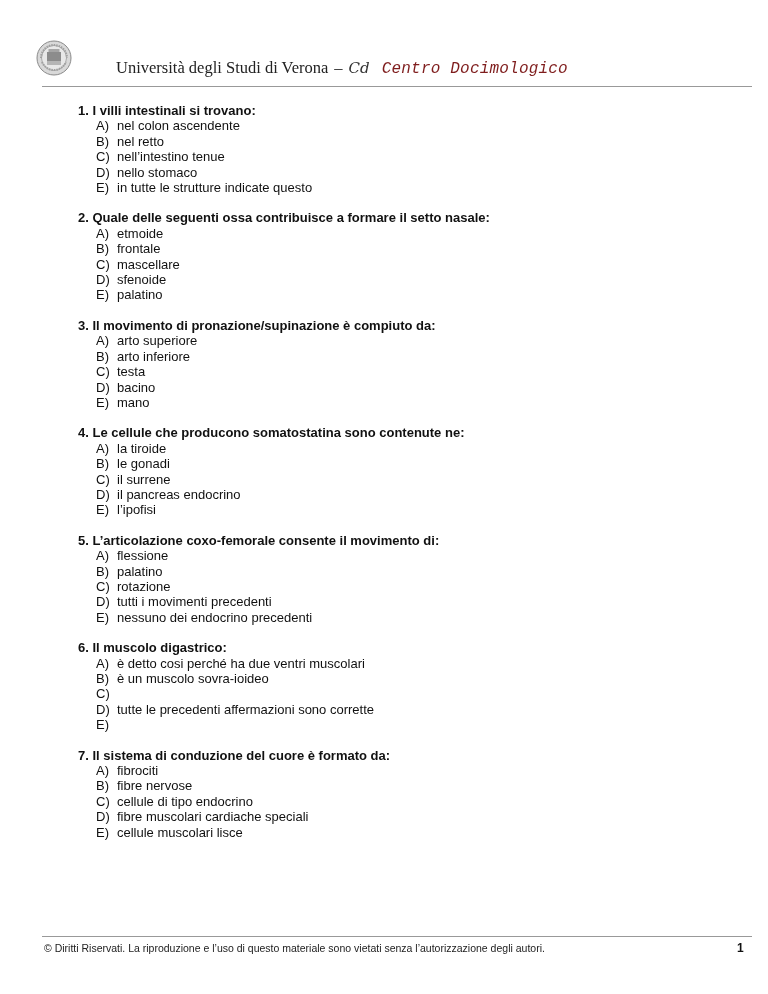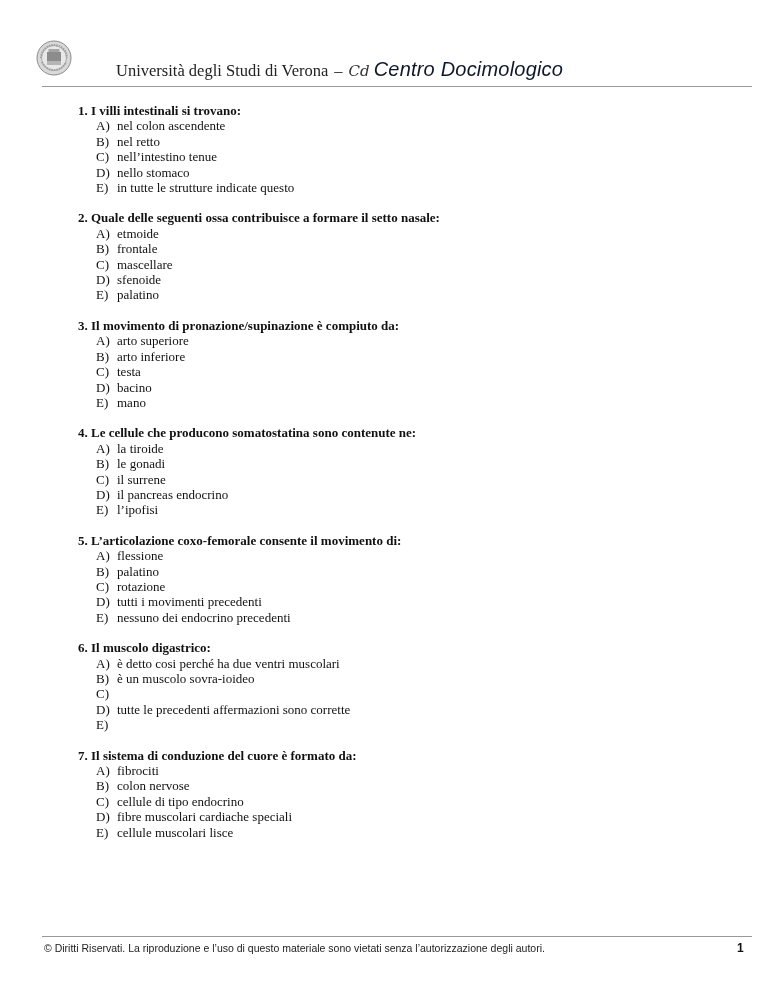--- a/index.html
+++ b/index.html
@@ -1,25 +1,25 @@
 <!DOCTYPE html>
 <html><head>
   <meta charset="utf-8">
   <style>
     html, body { margin: 0; padding: 0; background: #ffffff; }
     body { width: 768px; height: 994px; position: relative; overflow: hidden; color: #111; }
     .header { position: absolute; left: 0; top: 0; width: 768px; height: 100px; }
     .logo { position: absolute; left: 36px; top: 40px; width: 36px; height: 36px; }
     .header-title { position: absolute; left: 116px; top: 58px; font-family: "Liberation Serif", serif; font-size: 16.5px; color: #222; white-space: nowrap; }
     .header-title .dash { margin: 0 6px; }
-    .header-title .cd-mark { font-family: "DejaVu Serif", serif; font-style: italic; font-size: 15px; color: #333; margin-right: 4px; text-align: right; }
-    .header-title .cd-name { font-family: Liberation Sans, sans-serif; font-style: italic; font-size: 20px; color: #0f172a; letter-spacing: 0.2px; }
+    .header-title .cd-mark { font-family: "DejaVu Serif", serif; font-style: italic; font-size: 15px; color: #333; margin-right: 12px; text-align: right; }
+    .header-title .cd-name { font-family: Liberation Mono, monospace; font-style: italic; font-size: 16px; color: #7f1d1d; letter-spacing: 0.2px; }
     .header-rule { position: absolute; left: 42px; top: 86px; width: 710px; height: 0; border-top: 1.5px solid #999; }
 
-    .content { position: absolute; left: 78px; top: 103px; width: 660px; font-family: Liberation Serif, serif; font-size: 13px; line-height: 15.4px; }
+    .content { position: absolute; left: 78px; top: 103px; width: 660px; font-family: Liberation Sans, sans-serif; font-size: 13px; line-height: 15.4px; }
     .question { margin-bottom: 15px; }
     .q-title { font-weight: bold; }
     .options { list-style: none; margin: 0; padding: 0 0 0 18px; }
     .options li { display: flex; }
     .opt-letter { width: 21px; flex: 0 0 21px; }
 
     .footer-rule { position: absolute; left: 42px; top: 936px; width: 710px; height: 0; border-top: 1.5px solid #999; }
     .footer-text { position: absolute; left: 44px; top: 942px; font-family: Liberation Sans, sans-serif; font-size: 10.5px; color: #222; white-space: nowrap; }
     .page-number { position: absolute; left: 737px; top: 941px; font-family: "Liberation Sans", sans-serif; font-size: 12px; font-weight: bold; color: #111; }
   </style>
@@ -193,21 +193,21 @@
     </div>
     <div class="question">
       <div class="q-title"><span>7.</span> <span>Il sistema di conduzione del cuore è formato da:</span></div>
       <ul class="options">
         <li>
           <span class="opt-letter">A)</span>
           <span>fibrociti</span>
         </li>
         <li>
           <span class="opt-letter">B)</span>
-          <span>colon nervose</span>
+          <span>fibre nervose</span>
         </li>
         <li>
           <span class="opt-letter">C)</span>
           <span>cellule di tipo endocrino</span>
         </li>
         <li>
           <span class="opt-letter">D)</span>
           <span>fibre muscolari cardiache speciali</span>
         </li>
         <li>

